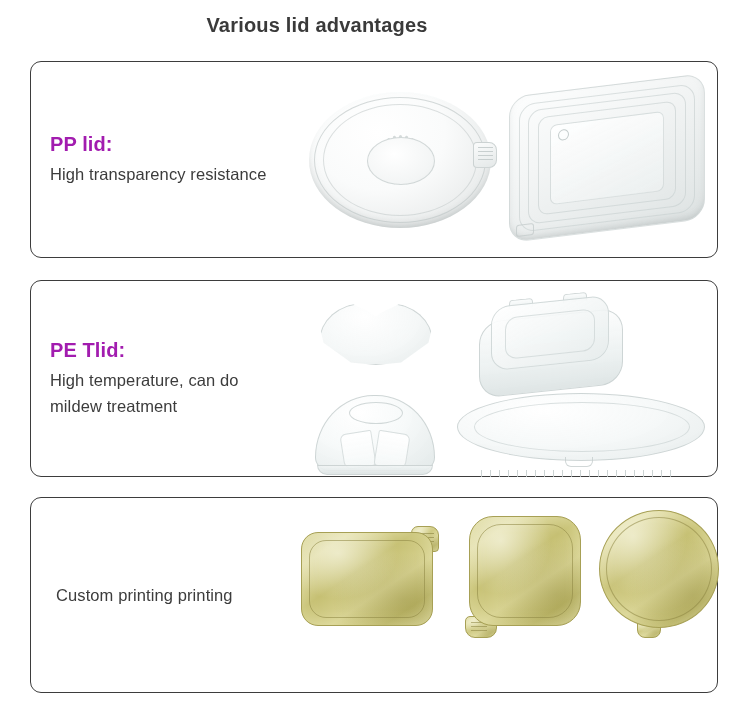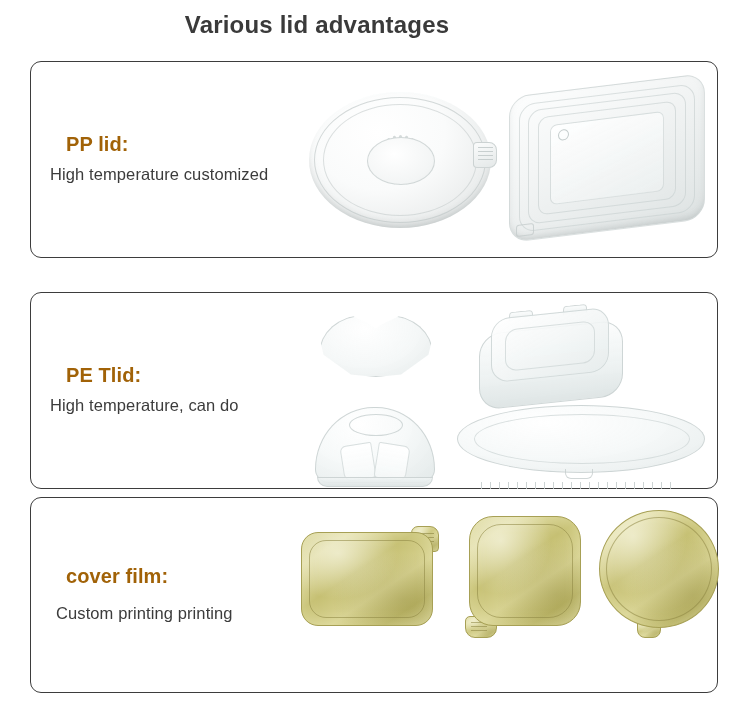--- a/index.html
+++ b/index.html
@@ -16,59 +16,58 @@
     position: relative;
   }
 
   
   .page-title {
     position: absolute;
     left: 0;
     top: 8px;
     width: 634px;
     text-align: center;
-    font-size: 24px;
+    font-size: 20px;
     font-weight: bold;
     letter-spacing: 0.2px;
     color: #3a3a3a;
     line-height: 34px;
   }
 
   
   .card {
     position: absolute;
     left: 30px;
     width: 688px;
     border: 1px solid #3d3d3d;
     border-radius: 11px;
     background: #ffffff;
     box-sizing: border-box;
   }
   #card-pp  { top: 61px;  height: 197px; }
-  #card-pet { top: 292px; height: 197px; }
+  #card-pet { top: 280px; height: 197px; }
   #card-foil{ top: 497px; height: 196px; }
 
   .card-text {
     position: absolute;
     left: 19px;
     top: 0;
     width: 290px;
     height: 100%;
     display: flex;
     flex-direction: column;
     justify-content: center;
   }
   .card-heading {
     font-size: 20px;
     font-weight: bold;
-    color: #a16207;
+    color: #a21caf;
     line-height: 25px;
     margin-bottom: 4px;
     letter-spacing: 0.1px;
-    margin-left: 16px;
   }
   .card-sub {
     font-size: 16.5px;
     font-weight: normal;
     color: #3c3c3c;
     line-height: 26px;
     letter-spacing: 0.1px;
   }
   #card-foil .card-heading { line-height: 24px; margin-bottom: 12px; }
   #card-foil .card-sub { padding-left: 6px; }
@@ -335,21 +334,21 @@
   }
 </style>
 </head>
 <body>
 
 <div class="page-title">Various lid advantages</div>
 
 <div class="card" id="card-pp">
   <div class="card-text">
     <div class="card-heading">PP lid:</div>
-    <div class="card-sub">High temperature customized</div>
+    <div class="card-sub">High transparency resistance</div>
   </div>
 
   <div class="card-figures">
 
     <div class="fig" id="pp-round-lid">
       <div class="round-body lid-white"></div>
       <div class="round-rim"></div>
       <div class="round-inner">
         <div class="rib" style="transform:rotate(0deg)"></div>
         <div class="rib" style="transform:rotate(15deg)"></div>
@@ -392,20 +391,21 @@
       </div>
     </div>
 
   </div>
 </div>
 
 <div class="card" id="card-pet">
   <div class="card-text">
     <div class="card-heading">PE Tlid:</div>
     <div class="card-sub">High temperature, can do</div>
+    <div class="card-sub">mildew treatment</div>
   </div>
 
   <div class="card-figures">
 
     <div class="fig" id="pet-heart">
       <div class="heart-dome"></div>
       <div class="heart-base"></div>
     </div>
 
     <div class="fig" id="pet-square">
@@ -432,21 +432,20 @@
       </div>
       <div class="oval-teeth"></div>
       <div class="oval-tab"></div>
     </div>
 
   </div>
 </div>
 
 <div class="card" id="card-foil">
   <div class="card-text">
-    <div class="card-heading">cover film:</div>
     <div class="card-sub">Custom printing printing</div>
   </div>
 
   <div class="card-figures">
 
     <div class="fig" id="foil-rect">
       <div class="foil-rect-tab gold gold-edge"></div>
       <div class="foil-rect-body gold gold-edge">
         <div class="gold-inner-line"></div>
       </div>

